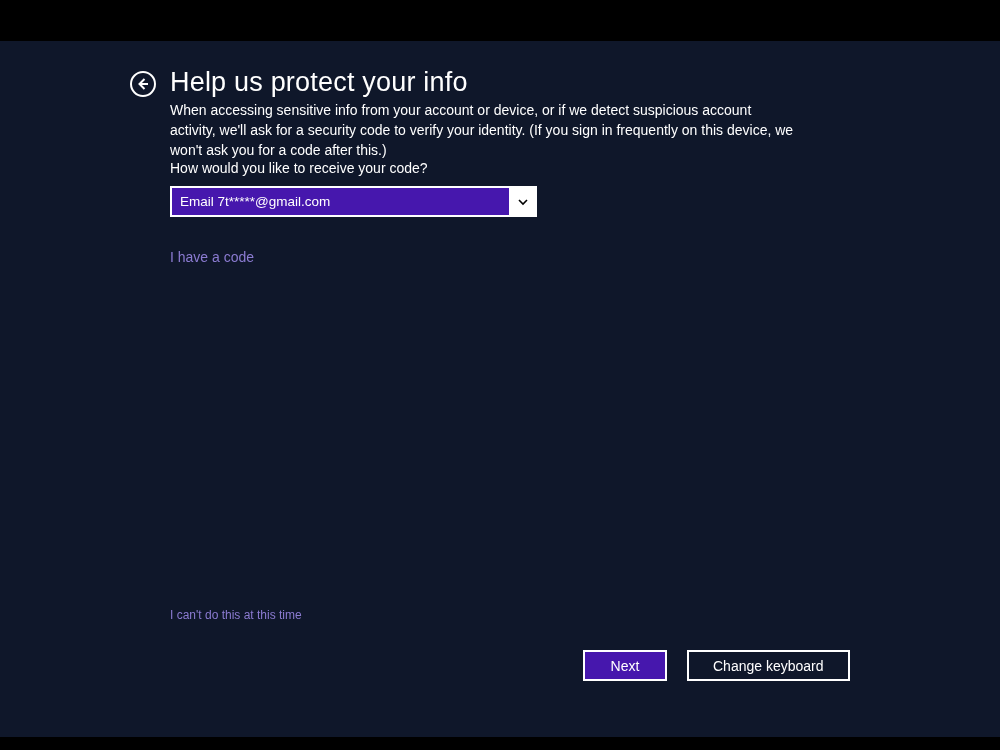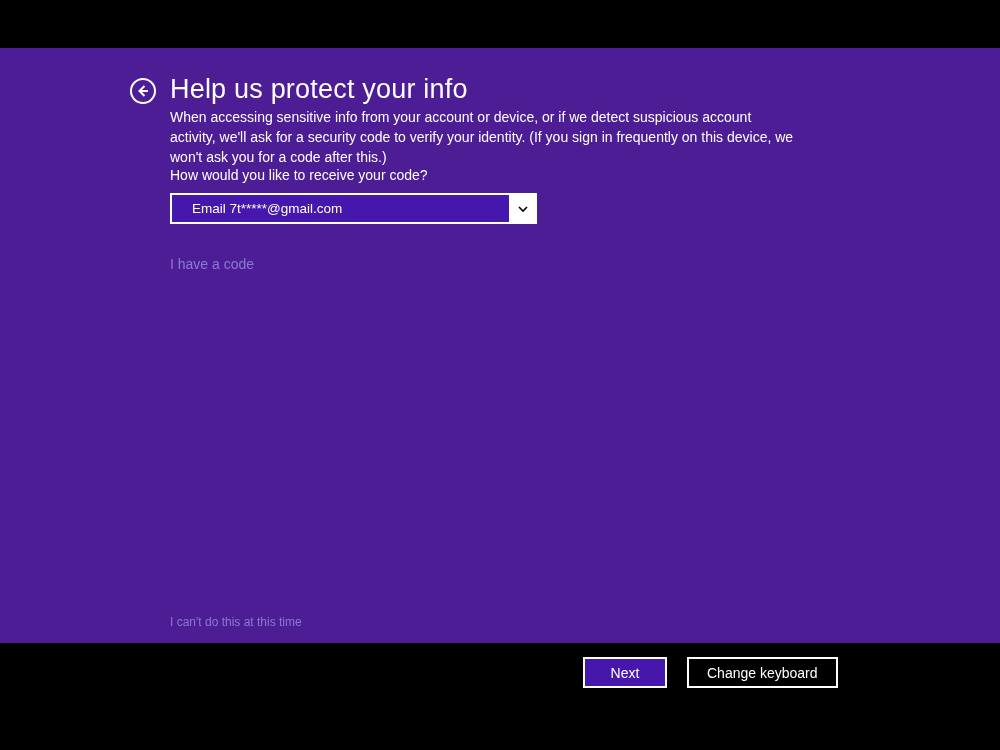--- a/index.html
+++ b/index.html
@@ -11,25 +11,25 @@
     overflow: hidden;
   }
   .screen {
     position: relative;
     width: 1000px;
     height: 750px;
     background: #000;
   }
   .panel {
     position: absolute;
-    top: 48px;
+    top: 41px;
     left: 0;
     right: 0;
-    height: 595px;
-    background: #4c1d95; 
+    height: 696px;
+    background: #0f172a; 
     color: #ffffff;
   }
   .content {
     position: absolute;
     left: 170px;
     top: 26px;
     width: 660px;
   }
   .back-btn {
     position: absolute;
@@ -69,21 +69,21 @@
     display: flex;
   }
   .dropdown-field {
     flex: 1;
     height: 100%;
     background: #4617ad;
     border: 2px solid #ffffff;
     border-right: none;
     display: flex;
     align-items: center;
-    padding-left: 20px;
+    padding-left: 8px;
     font-size: 13.5px;
     color: #ffffff;
     cursor: pointer;
   }
   .dropdown-btn {
     width: 28px;
     height: 100%;
     background: #ffffff;
     border: 2px solid #ffffff;
     display: flex;
@@ -112,21 +112,21 @@
     left: 0;
     right: 0;
     top: 609px;
     display: flex;
     gap: 20px;
     justify-content: flex-start;
     padding-left: 583px;
   }
   .btn {
     height: 31px;
-    padding: 0 18px;
+    padding: 0 24px;
     border: 2px solid #ffffff;
     display: flex;
     align-items: center;
     justify-content: center;
     font-size: 14px;
     color: #ffffff;
     cursor: pointer;
     min-width: 84px;
   }
   .btn.primary {

